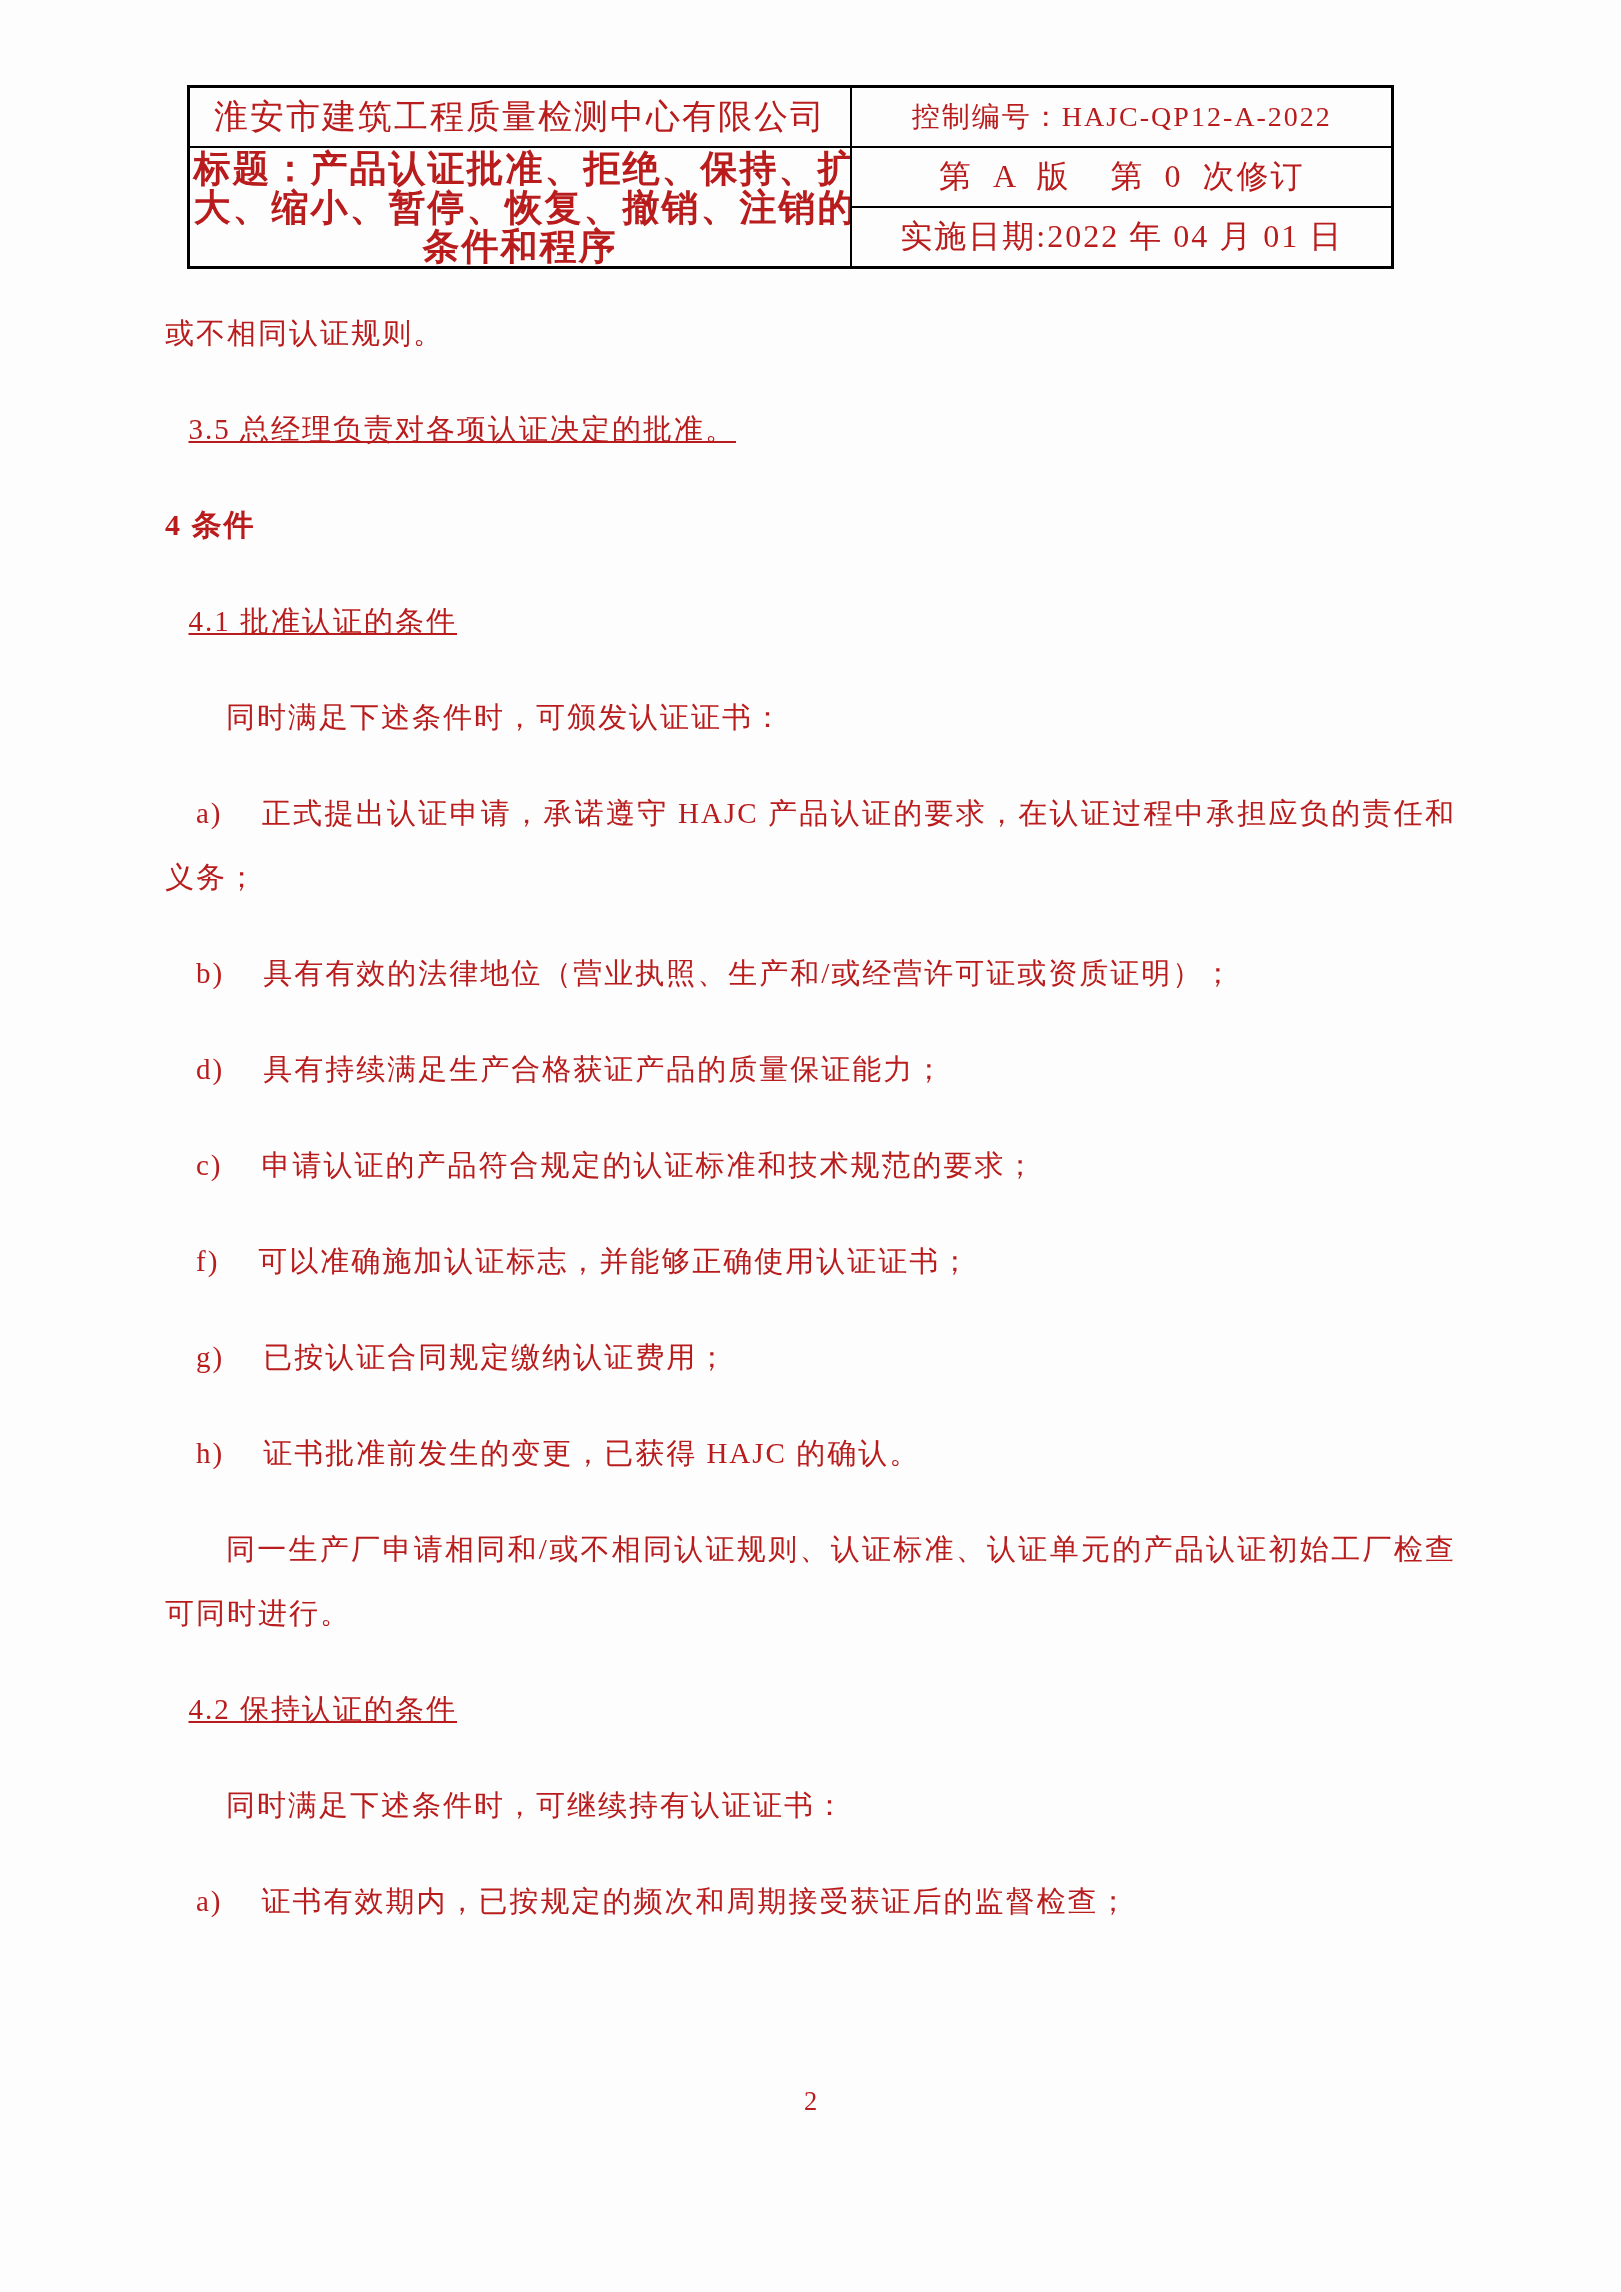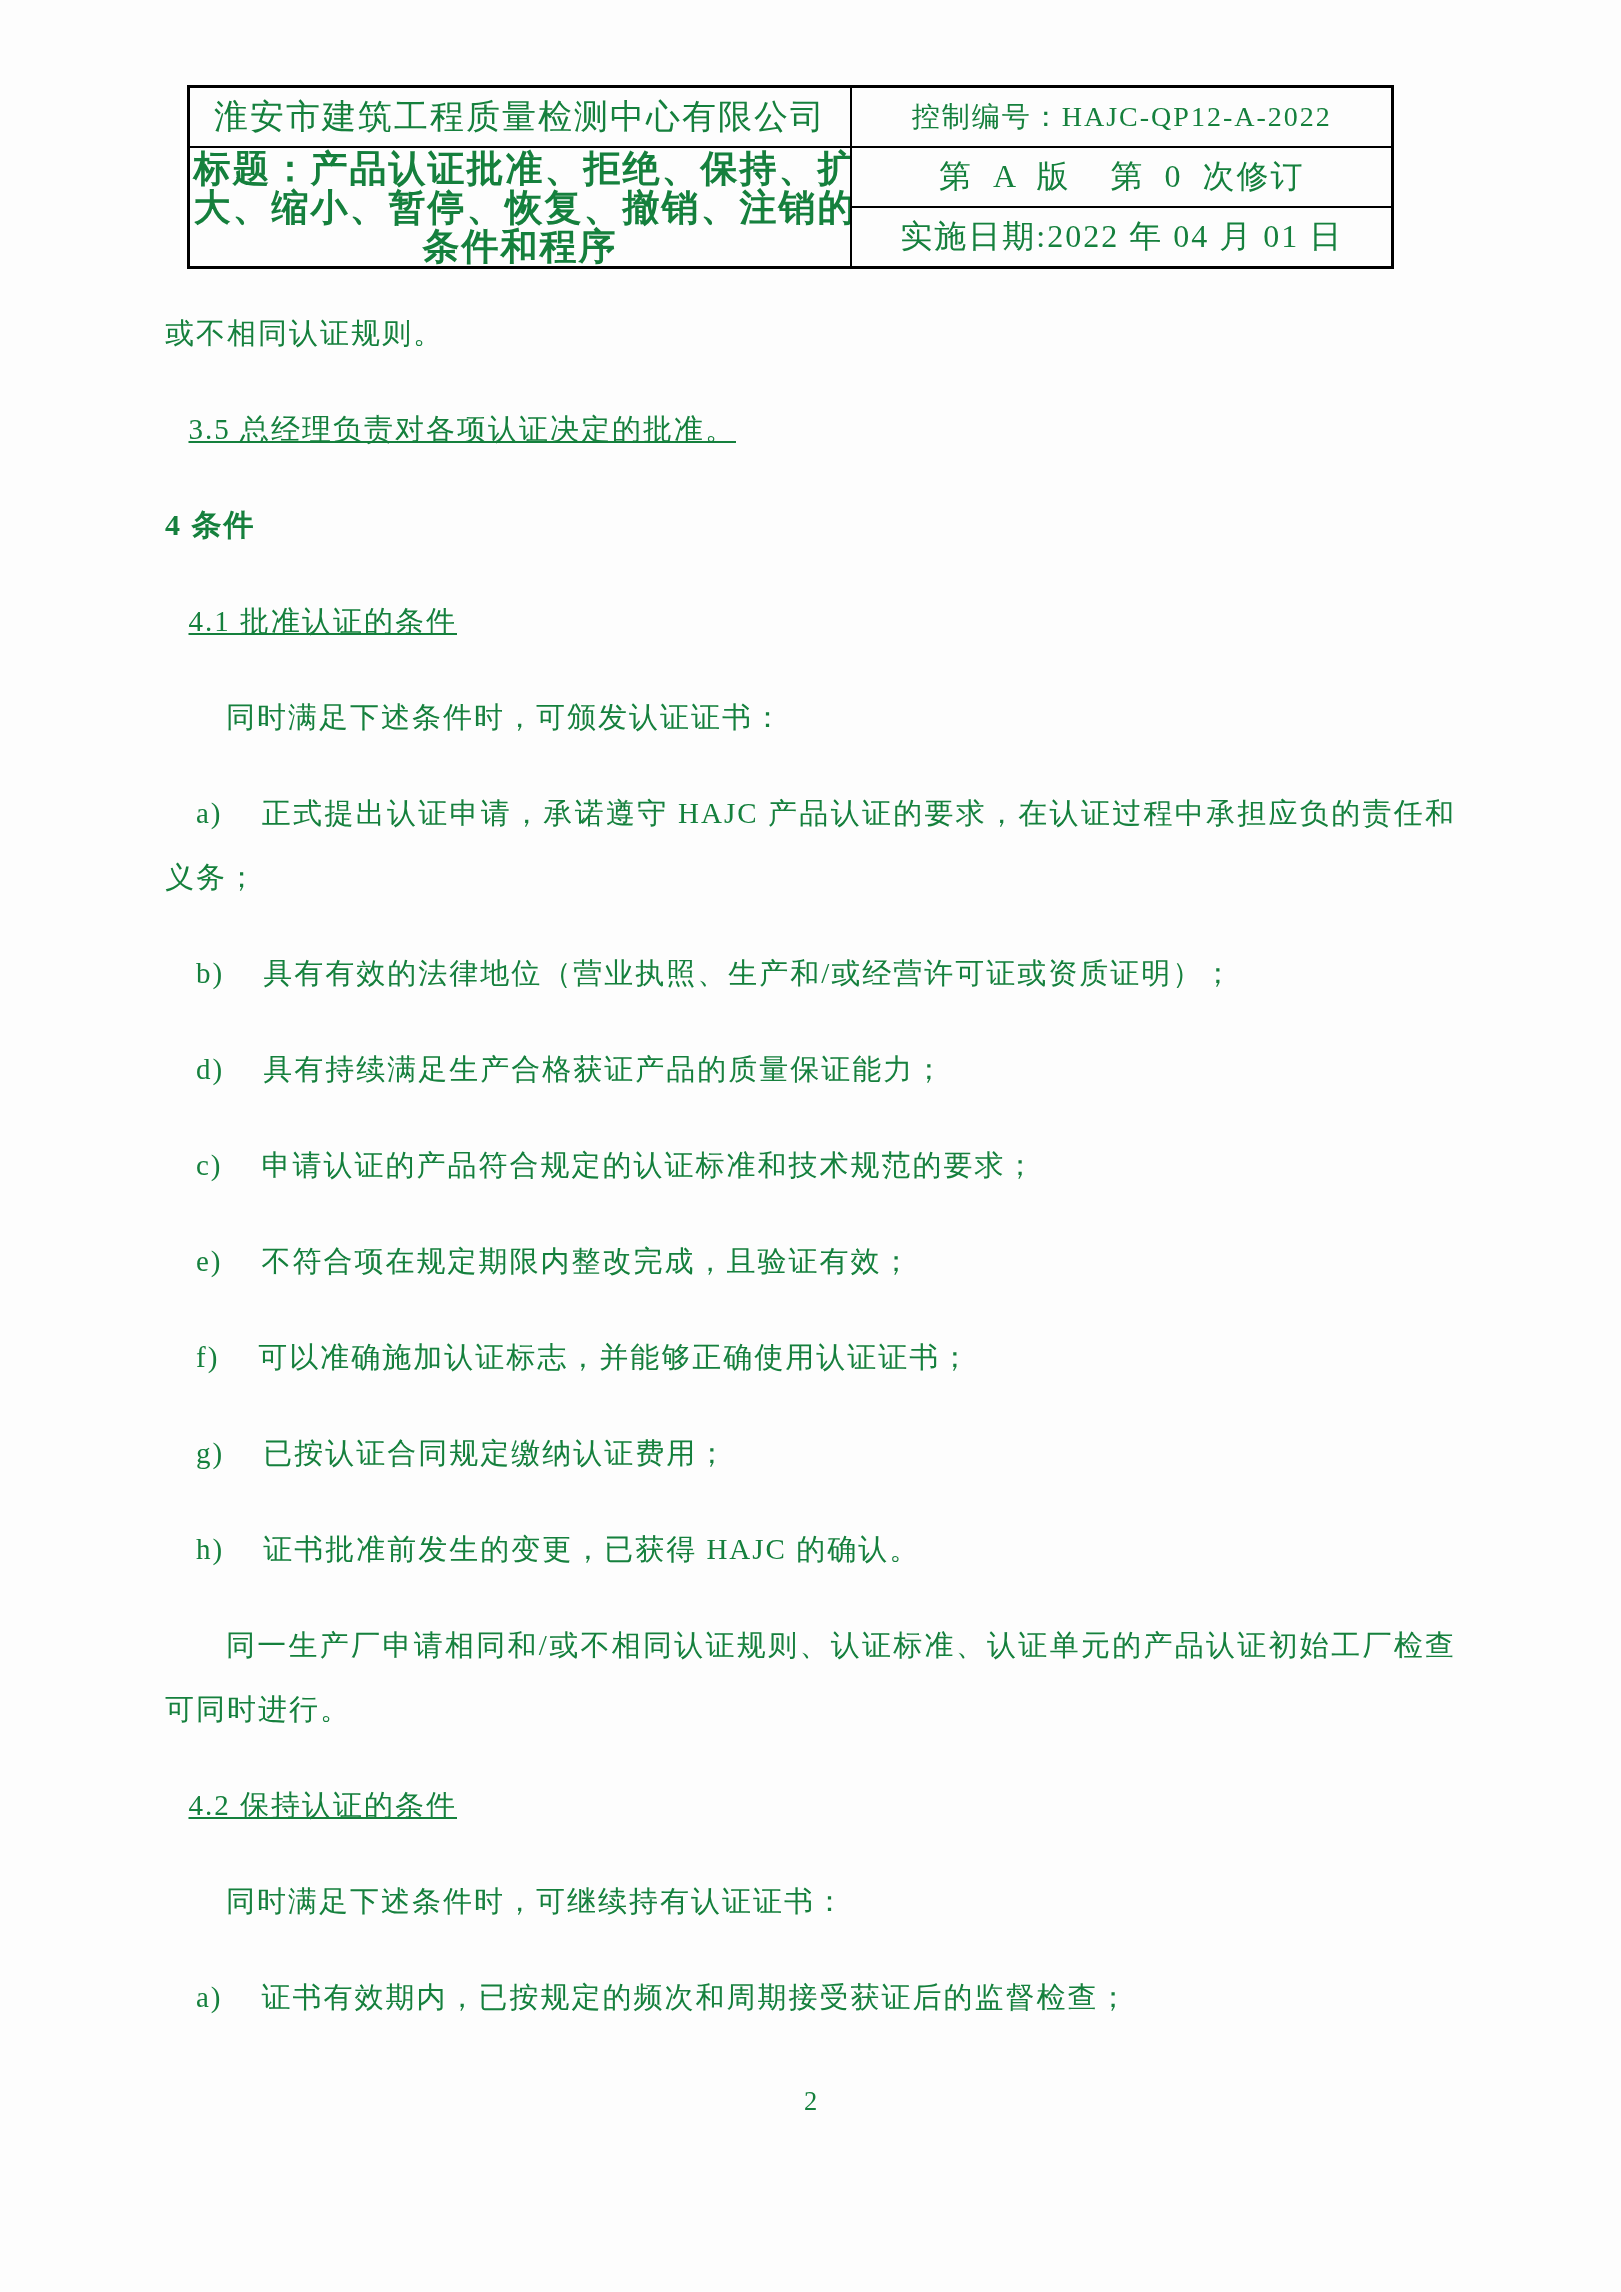--- a/index.html
+++ b/index.html
@@ -1,21 +1,21 @@
 <!DOCTYPE html>
 <html><head>
 <meta charset="utf-8">
 <style>
   html, body { margin: 0; padding: 0; background: #ffffff; }
   .page {
     position: relative;
     width: 1621px;
     height: 2293px;
     background: #fdfdfd;
-    color: #15803d;
+    color: #b91c1c;
     font-family: "Liberation Serif", "DejaVu Serif", serif;
     overflow: hidden;
     box-sizing: border-box;
     padding: 0 165px;
   }
 
   
   table.doc-table {
     border-collapse: collapse;
     table-layout: fixed;
@@ -112,21 +112,20 @@
   <div class="doc-body">
       <div class="para plain">或不相同认证规则。</div>
       <div class="para sub">3.5 总经理负责对各项认证决定的批准。</div>
       <div class="para heading">4 条件</div>
       <div class="para sub">4.1 批准认证的条件</div>
       <div class="para lead">同时满足下述条件时，可颁发认证证书：</div>
       <div class="para item"><span class="item-letter">a)</span><span>正式提出认证申请，承诺遵守 HAJC 产品认证的要求，在认证过程中承担应负的责任和义务；</span></div>
       <div class="para item"><span class="item-letter">b)</span><span>具有有效的法律地位（营业执照、生产和/或经营许可证或资质证明）；</span></div>
       <div class="para item"><span class="item-letter">d)</span><span>具有持续满足生产合格获证产品的质量保证能力；</span></div>
       <div class="para item"><span class="item-letter">c)</span><span>申请认证的产品符合规定的认证标准和技术规范的要求；</span></div>
-      <div class="para item"><span class="item-letter">e)</span><span>不符合项在规定期限内整改完成，且验证有效；</span></div>
       <div class="para item"><span class="item-letter">f)</span><span>可以准确施加认证标志，并能够正确使用认证证书；</span></div>
       <div class="para item"><span class="item-letter">g)</span><span>已按认证合同规定缴纳认证费用；</span></div>
       <div class="para item"><span class="item-letter">h)</span><span>证书批准前发生的变更，已获得 HAJC 的确认。</span></div>
       <div class="para lead">同一生产厂申请相同和/或不相同认证规则、认证标准、认证单元的产品认证初始工厂检查可同时进行。</div>
       <div class="para sub">4.2 保持认证的条件</div>
       <div class="para lead">同时满足下述条件时，可继续持有认证证书：</div>
       <div class="para item"><span class="item-letter">a)</span><span>证书有效期内，已按规定的频次和周期接受获证后的监督检查；</span></div>
     </div>
 
   <div class="page-footer">2</div>

